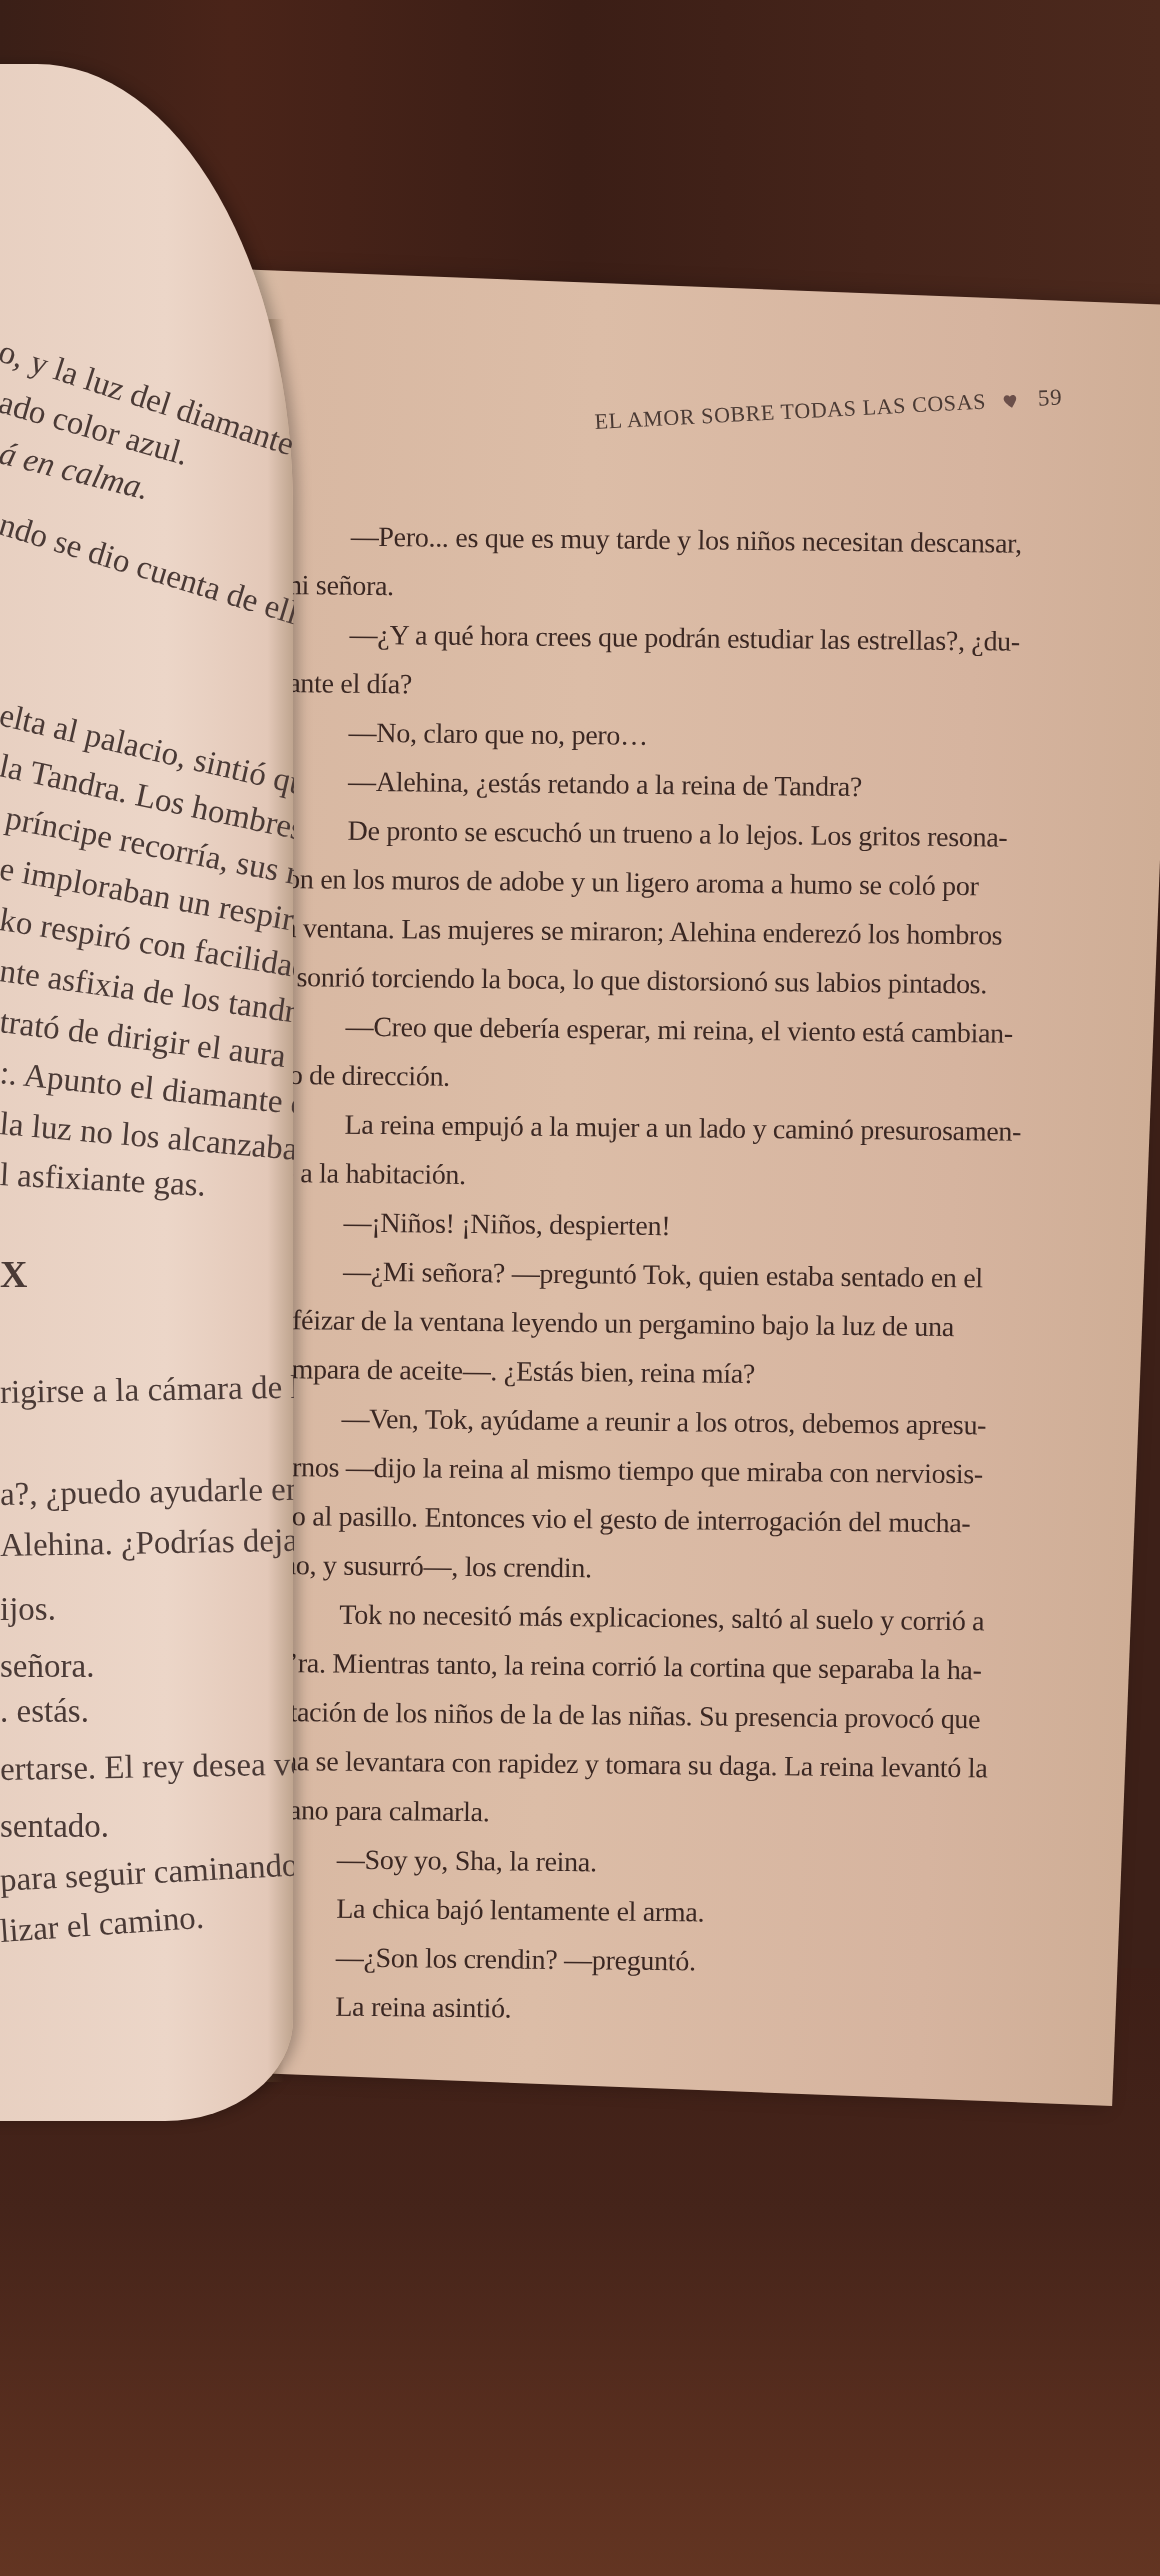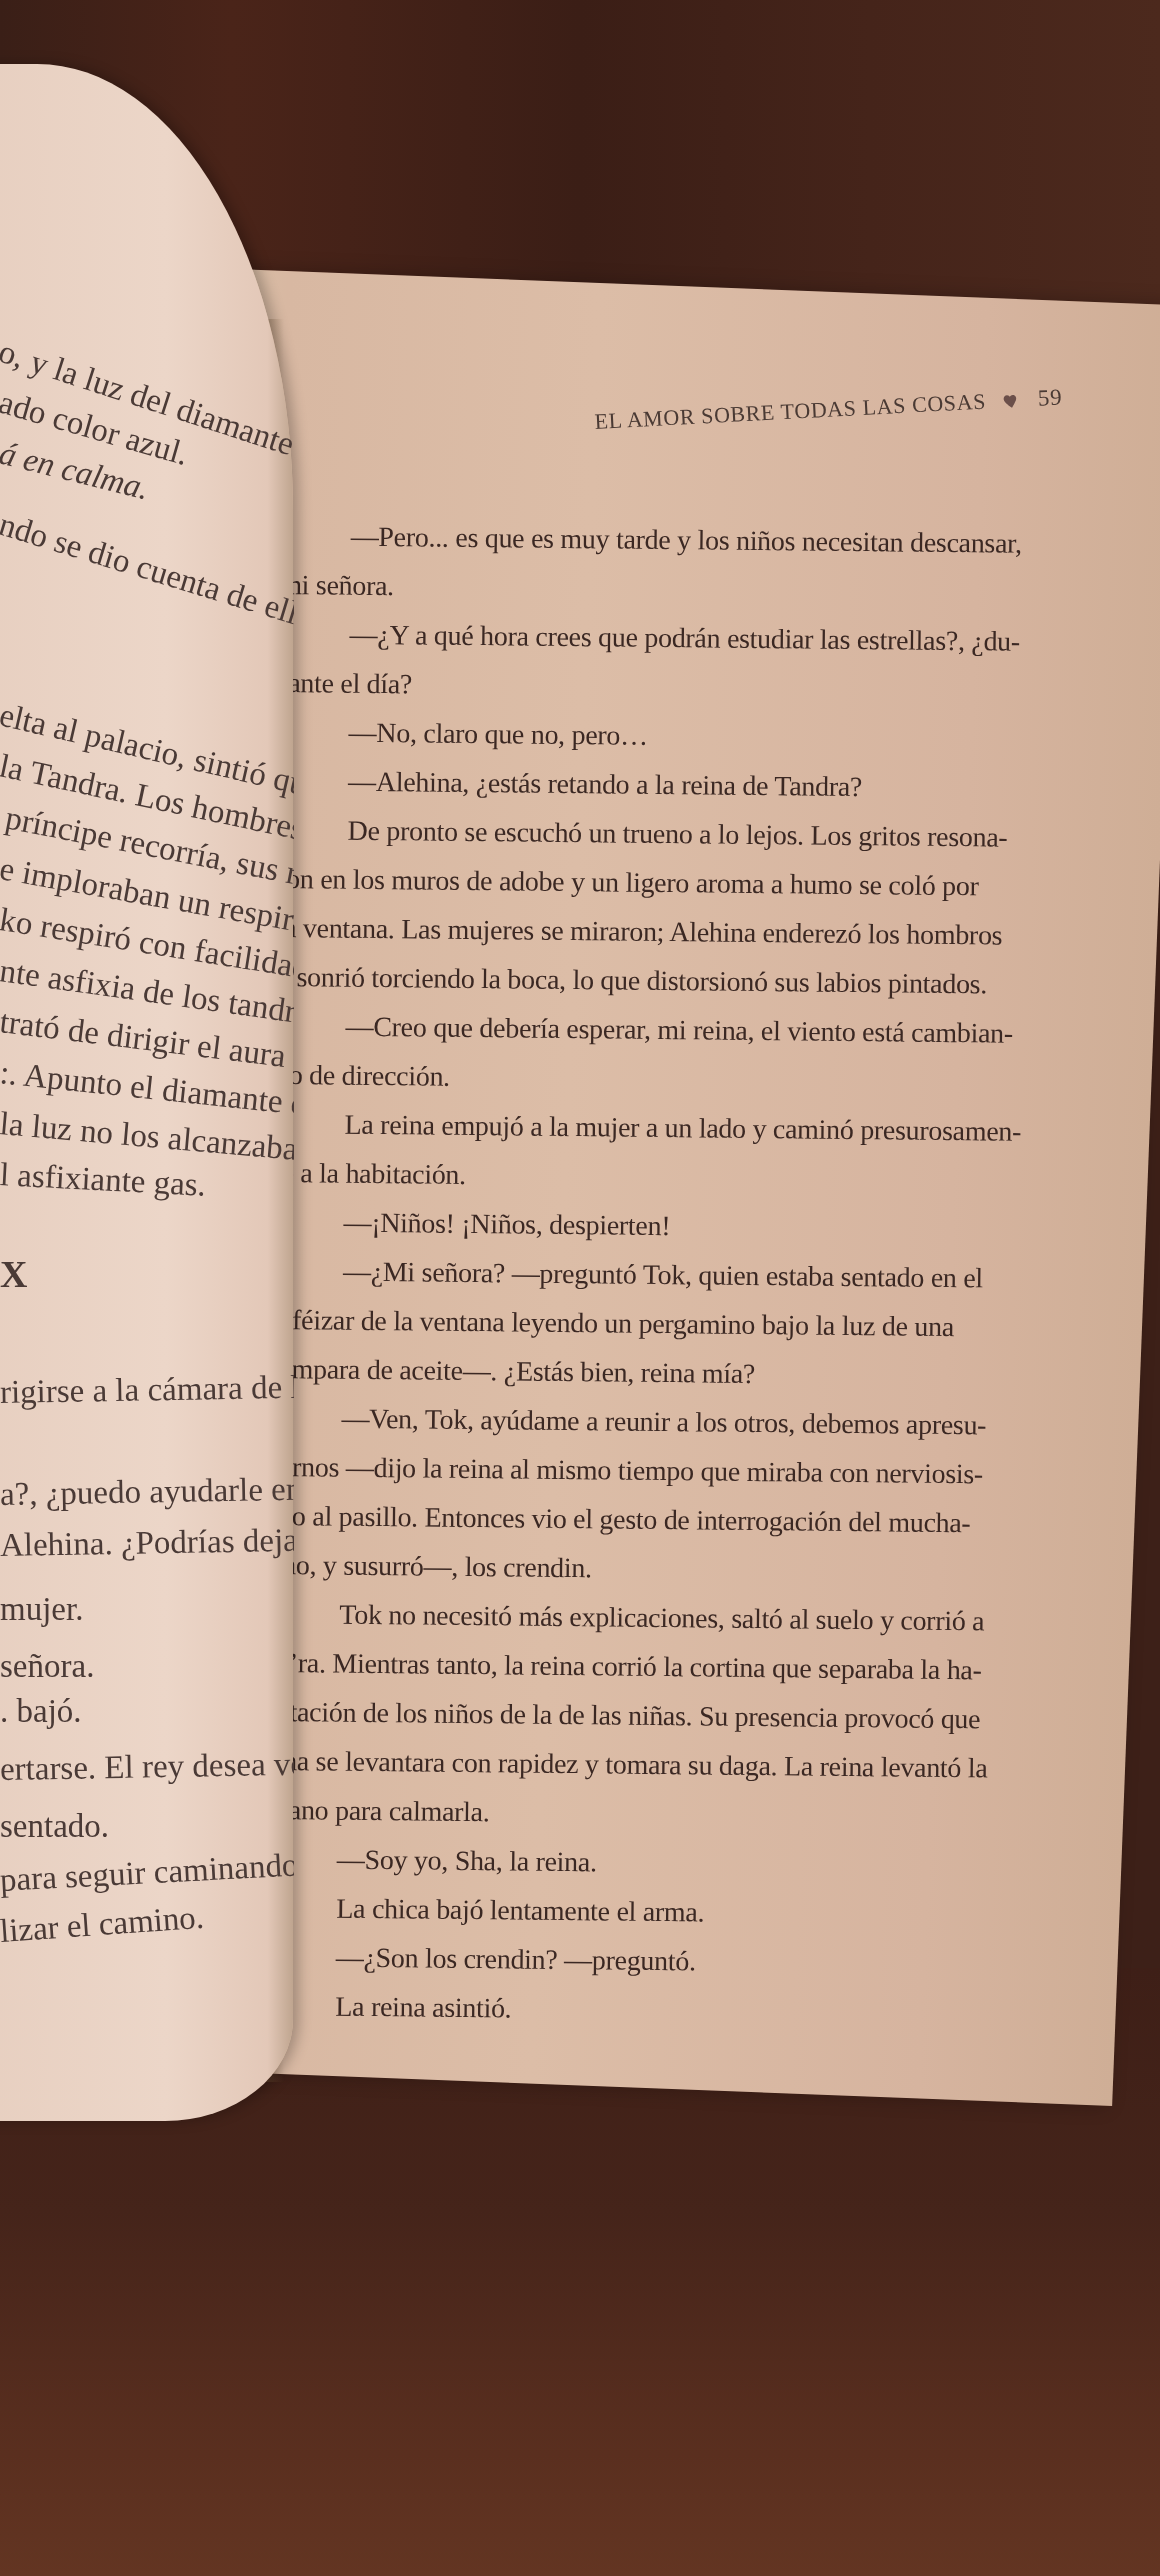--- a/index.html
+++ b/index.html
@@ -130,21 +130,21 @@
     <div class="left-line" style="left: 0px; top: 901px; transform: rotate(9deg);">ko respiró con facilidad, pe</div>
     <div class="left-line" style="left: 0px; top: 952px; transform: rotate(8deg);">nte asfixia de los tandrian</div>
     <div class="left-line" style="left: 0px; top: 1003px; transform: rotate(7deg);">trató de dirigir el aura de</div>
     <div class="left-line" style="left: 0px; top: 1054px; transform: rotate(6deg);">:. Apunto el diamante co</div>
     <div class="left-line" style="left: 0px; top: 1105px; transform: rotate(5deg);">la luz no los alcanzaba</div>
     <div class="left-line" style="left: 0px; top: 1156px; transform: rotate(3deg);">l asfixiante gas.</div>
     <div class="left-line chapter-mark" style="left: 0px; top: 1252px; transform: rotate(0deg);">X</div>
     <div class="left-line" style="left: 0px; top: 1374px; transform: rotate(-1deg);">rigirse a la cámara de la</div>
     <div class="left-line" style="left: 0px; top: 1476px; transform: rotate(-1deg);">a?, ¿puedo ayudarle en</div>
     <div class="left-line" style="left: 0px; top: 1527px; transform: rotate(-1deg);">Alehina. ¿Podrías dejar</div>
-    <div class="left-line" style="left: 0px; top: 1591px; transform: rotate(0deg);">mujer.</div>
+    <div class="left-line" style="left: 0px; top: 1591px; transform: rotate(0deg);">ijos.</div>
     <div class="left-line" style="left: 0px; top: 1648px; transform: rotate(0deg);">señora.</div>
-    <div class="left-line" style="left: 0px; top: 1693px; transform: rotate(0deg);">. bajó.</div>
+    <div class="left-line" style="left: 0px; top: 1693px; transform: rotate(0deg);">. estás.</div>
     <div class="left-line" style="left: 0px; top: 1751px; transform: rotate(-1deg);">ertarse. El rey desea ve</div>
     <div class="left-line" style="left: 0px; top: 1808px; transform: rotate(0deg);">sentado.</div>
     <div class="left-line" style="left: 0px; top: 1862px; transform: rotate(-3deg);">para seguir caminando</div>
     <div class="left-line" style="left: 0px; top: 1913px; transform: rotate(-4deg);">lizar el camino.</div>
   </div>
 
 
 </body></html>

